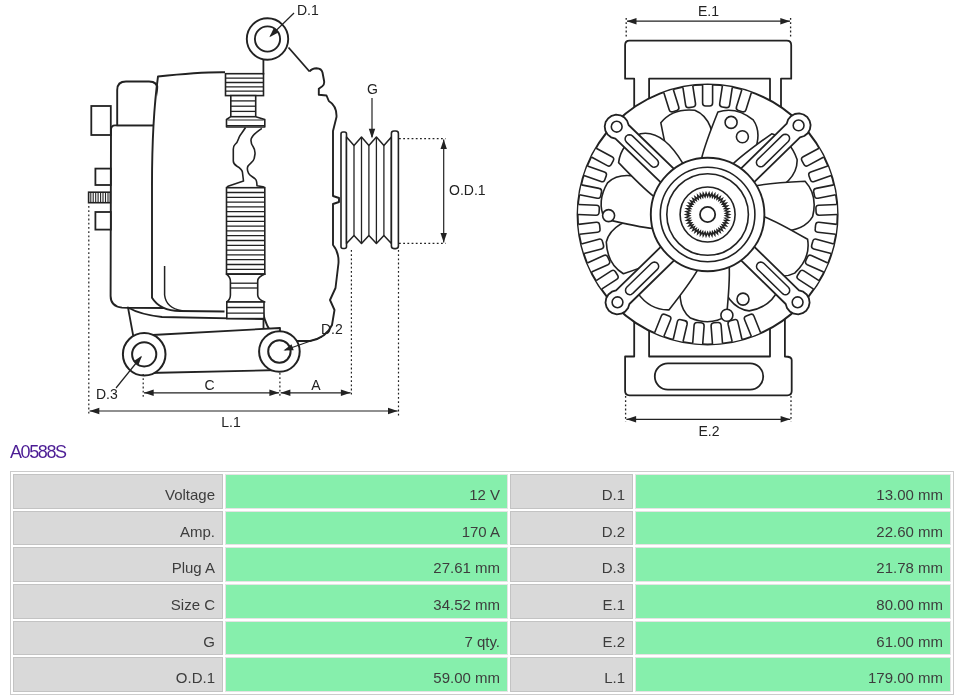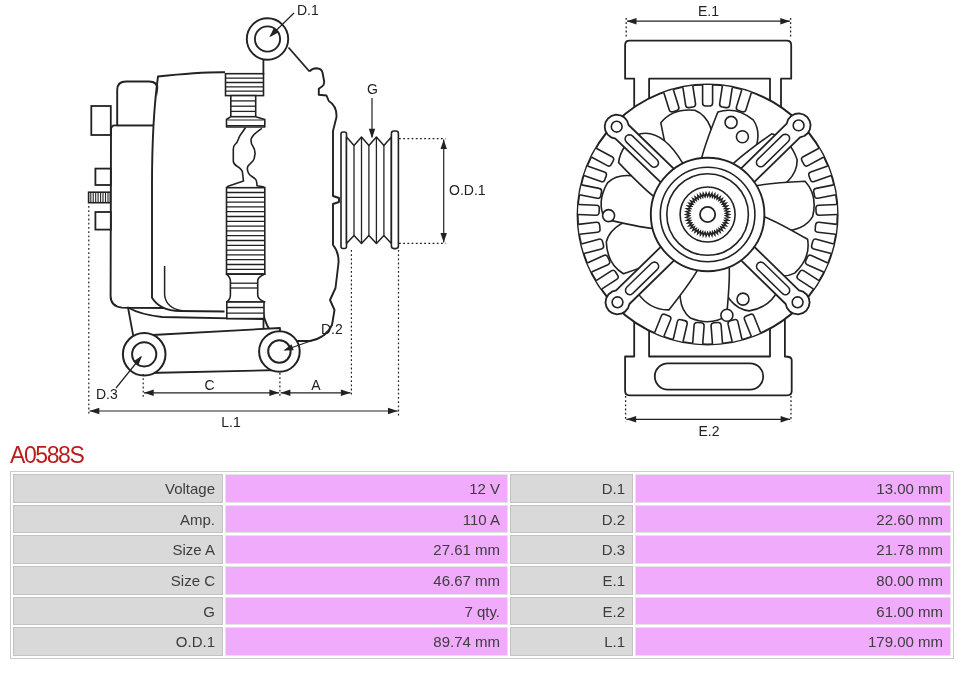--- a/index.html
+++ b/index.html
@@ -1,20 +1,20 @@
 <!DOCTYPE html>
 <html><head><meta charset="utf-8">
 <style>
 html,body{margin:0;padding:0;background:#fff;width:964px;height:700px;overflow:hidden;}
 body{font-family:"Liberation Sans",sans-serif;position:relative;-webkit-font-smoothing:antialiased;}
-.pn{position:absolute;left:10px;top:442px;font-size:23px;letter-spacing:-1.4px;color:#b91c1c;}
+.pn{position:absolute;left:10px;top:442px;font-size:18px;letter-spacing:-1.4px;color:#4c1d95;}
 table.spec{position:absolute;left:10px;top:471px;width:943px;border-collapse:separate;border-spacing:2px;border:1px solid #cbcbcb;table-layout:fixed;}
-table.spec td{font-size:15px;color:#3d3d3d;height:24.7px;padding:1px 7px 1px 7px;text-align:right;vertical-align:middle;white-space:nowrap;overflow:hidden;}
+table.spec td{font-size:15px;color:#3d3d3d;height:24.7px;padding:7px 7px 1px 7px;text-align:right;vertical-align:middle;white-space:nowrap;overflow:hidden;}
 td.l{background:#d9d9d9;border:1px solid #c3c3c3;padding-right:2px;}
-td.v{background:#f0abfc;border:1px solid #e4e4e4;}
+td.v{background:#86efac;border:1px solid #e4e4e4;}
 </style></head>
 <body>
 <svg width="964" height="443" viewBox="0 0 964 443" style="position:absolute;top:0;left:0">
     <style>.lbl{font-family:"Liberation Sans",sans-serif;font-size:14px;fill:#222;}</style>
     <path d="M166,125.4 L115,125.4 Q111,125.4 111,130 L110.6,296 Q110.6,306.5 122,307.6 L128.4,307.9 L166,308 Z" fill="#fff" stroke="#222" stroke-width="1.9" stroke-linejoin="round"></path>
     <path d="M117.2,125.4 L117.2,90 Q117.2,81.5 126,81.5 L149,81.5 Q157.8,81.5 157.8,90 L157.8,125.4 Z" fill="#fff" stroke="#222" stroke-width="1.9" stroke-linejoin="round"></path>
     <path d="M158,76.5 Q200,72 245,72 L245,311.5 L180,311 Q160,310.7 152,297.7 L152,185 Q152,120 160,78 Z" fill="#fff" stroke="none"></path>
     <path d="M225,72.3 Q200,72 158,76.5 Q152,120 152,185 L152,297.7 Q160,310.7 180,311 L224.5,311.5" fill="none" stroke="#222" stroke-width="1.9" stroke-linejoin="round"></path>
     <path d="M164.6,266 L164.6,295 Q166,308 182,310.8" fill="none" stroke="#222" stroke-width="1.5"></path>
     <rect x="91.3" y="106" width="19.5" height="29" fill="#fff" stroke="#222" stroke-width="1.8"></rect>
@@ -210,42 +210,42 @@
     </colgroup>
     <tbody>
       <tr>
         <td class="l">Voltage</td>
         <td class="v">12 V</td>
         <td class="l l2">D.1</td>
         <td class="v">13.00 mm</td>
       </tr>
       <tr>
         <td class="l">Amp.</td>
-        <td class="v">110 A</td>
+        <td class="v">170 A</td>
         <td class="l l2">D.2</td>
         <td class="v">22.60 mm</td>
       </tr>
       <tr>
-        <td class="l">Size A</td>
+        <td class="l">Plug A</td>
         <td class="v">27.61 mm</td>
         <td class="l l2">D.3</td>
         <td class="v">21.78 mm</td>
       </tr>
       <tr>
         <td class="l">Size C</td>
-        <td class="v">46.67 mm</td>
+        <td class="v">34.52 mm</td>
         <td class="l l2">E.1</td>
         <td class="v">80.00 mm</td>
       </tr>
       <tr>
         <td class="l">G</td>
         <td class="v">7 qty.</td>
         <td class="l l2">E.2</td>
         <td class="v">61.00 mm</td>
       </tr>
       <tr>
         <td class="l">O.D.1</td>
-        <td class="v">89.74 mm</td>
+        <td class="v">59.00 mm</td>
         <td class="l l2">L.1</td>
         <td class="v">179.00 mm</td>
       </tr>
     </tbody>
   </table>
 
 </body></html>

